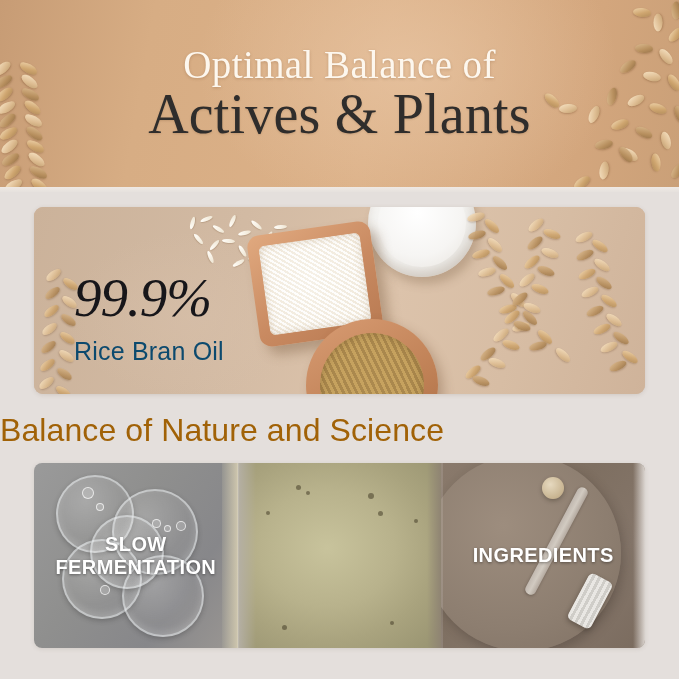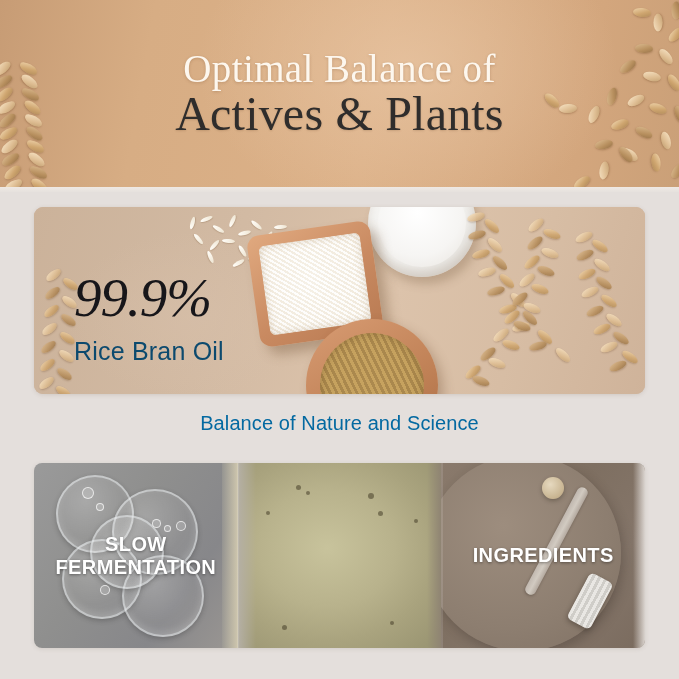--- a/index.html
+++ b/index.html
@@ -75,21 +75,21 @@
     font-family:"Liberation Serif", serif;
     font-size:39px;
     line-height:1.02;
     color:#fdf7ee;
     letter-spacing:.4px;
     text-shadow:0 1px 3px rgba(110,70,35,.28);
     margin-bottom:2px;
   }
   #title-line2 {
     font-family:"Liberation Serif", serif;
-    font-size:48px;
+    font-size:56px;
     line-height:1.0;
     color:#2f2d2c;
     letter-spacing:.2px;
     text-shadow:0 1px 2px rgba(90,55,25,.18);
   }
 
   
   #hdr-underline {
     position:absolute; left:0; top:187px; width:679px; height:5px;
     background:linear-gradient(#efe9e4,#e6e1dd);
@@ -183,24 +183,23 @@
     font-family:"Liberation Sans", sans-serif;
     font-size:25px;
     line-height:1;
     color:#0c4a6e;
     letter-spacing:.2px;
   }
 
   
   #mid-caption {
     position:absolute; left:0; top:412px; width:679px;
-    text-align:center;
     font-family:"Liberation Sans", sans-serif;
-    font-size:20px;
-    color:#0369a1;
+    font-size:32px;
+    color:#a16207;
     letter-spacing:.1px;
   }
 
   
   #triptych {
     position:absolute;
     left:34px; top:463px;
     width:611px; height:185px;
     display:flex;
     border-radius:8px;

